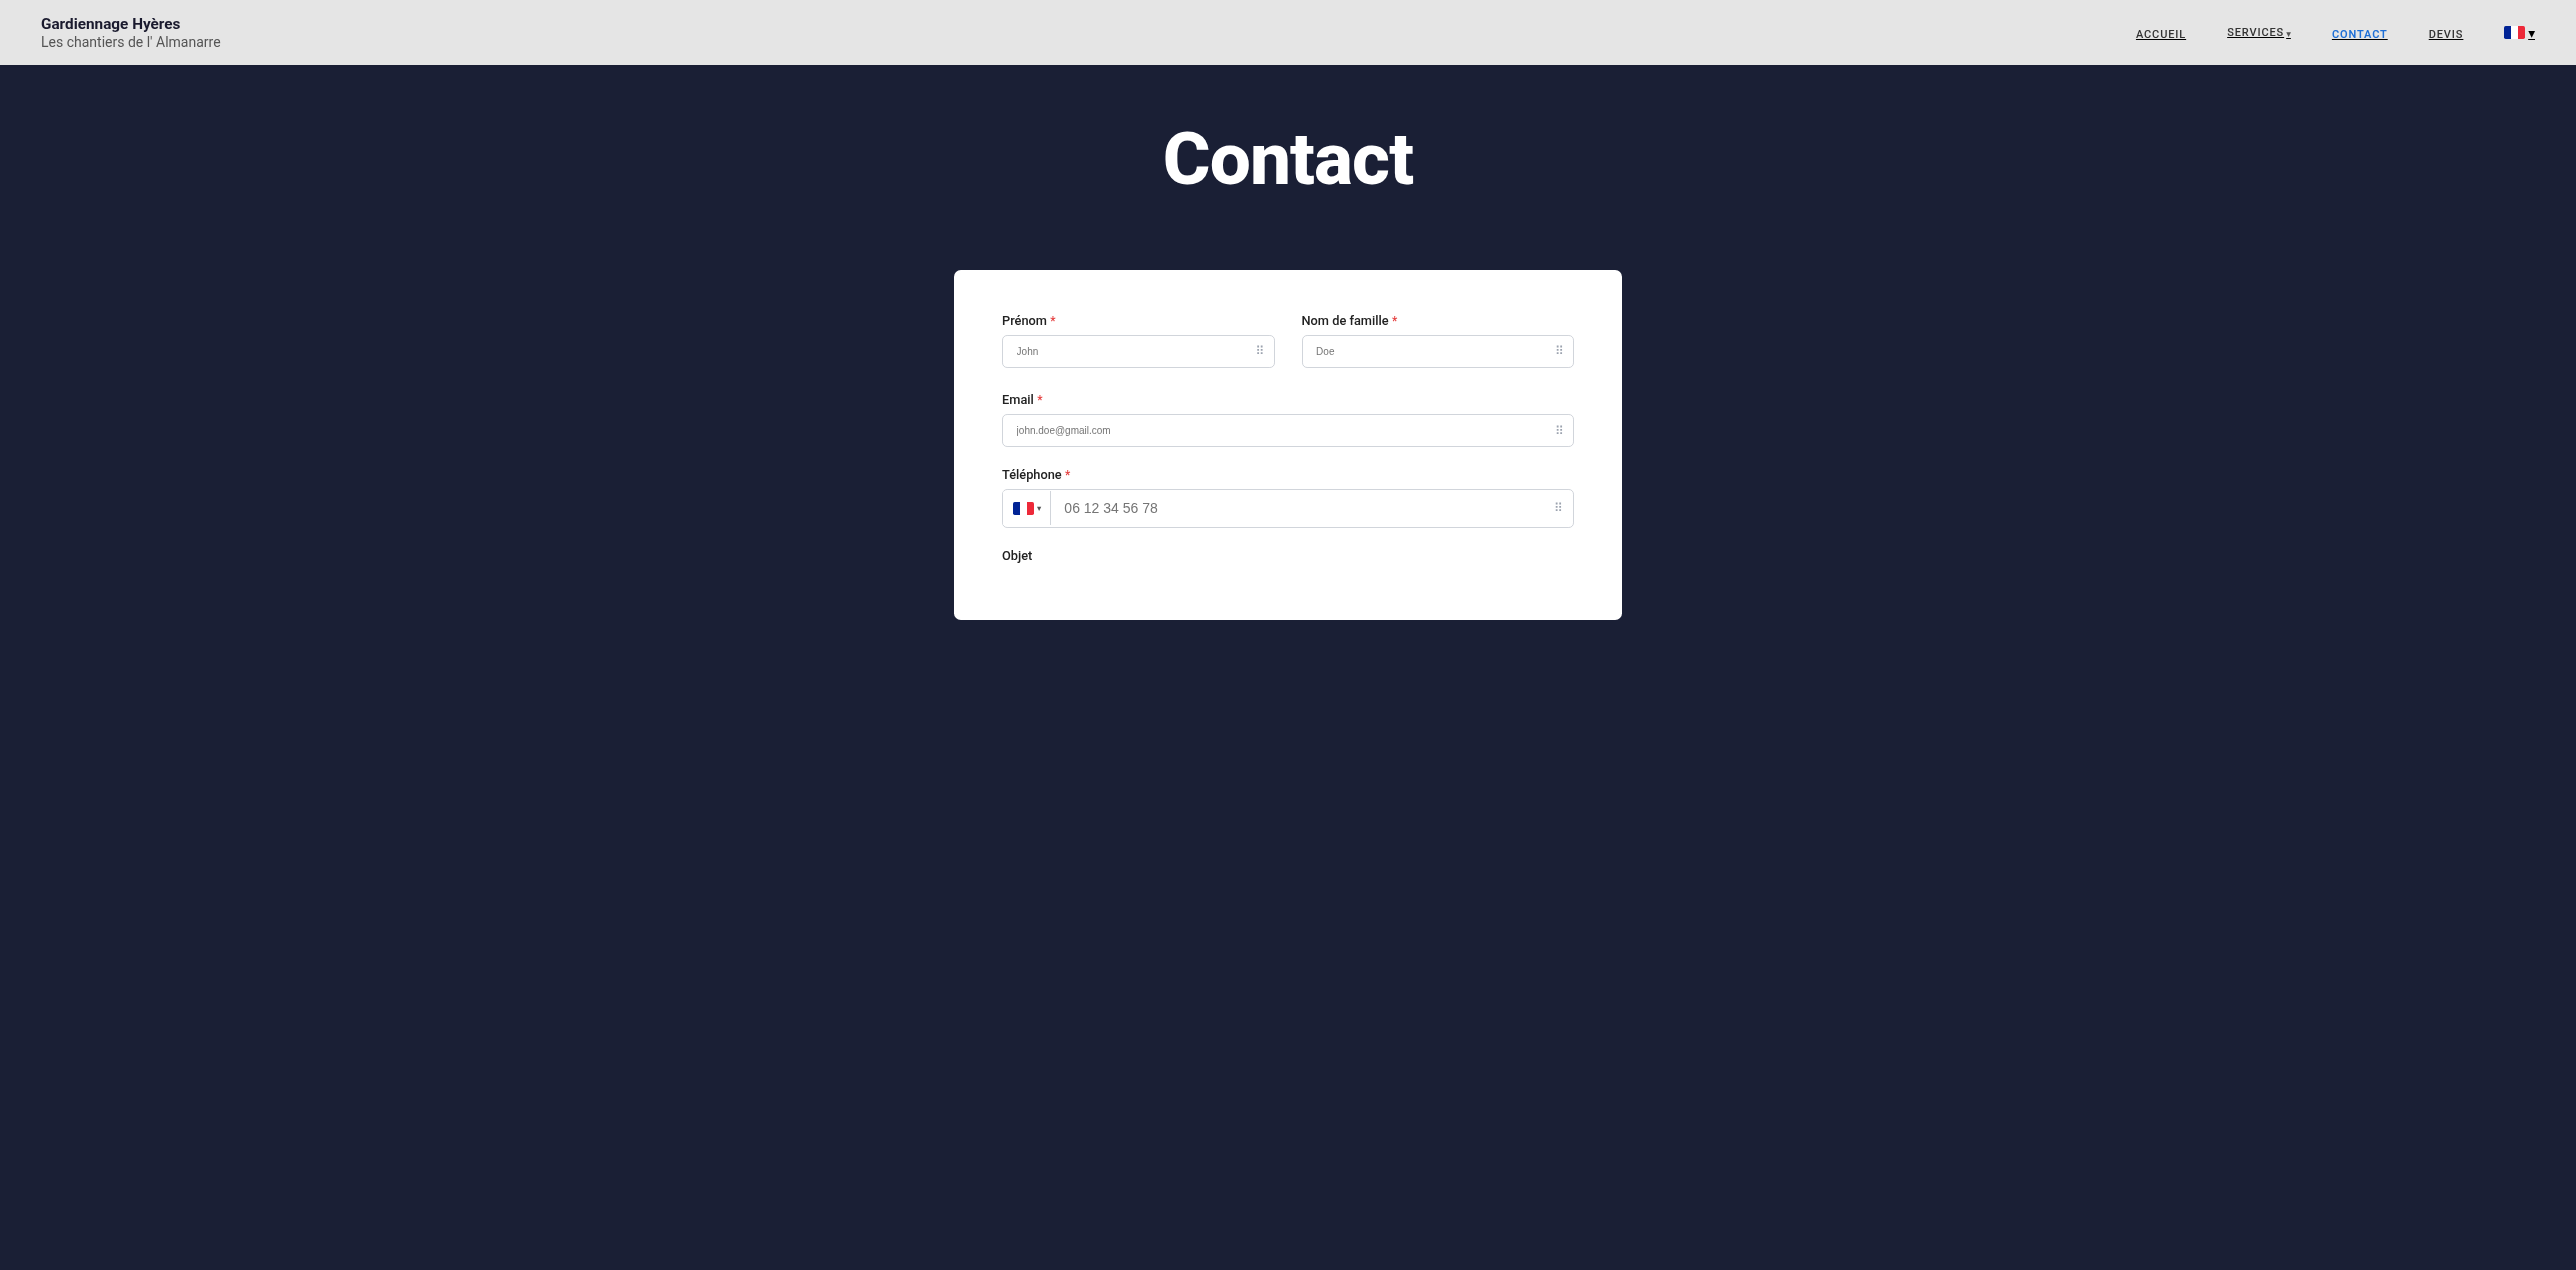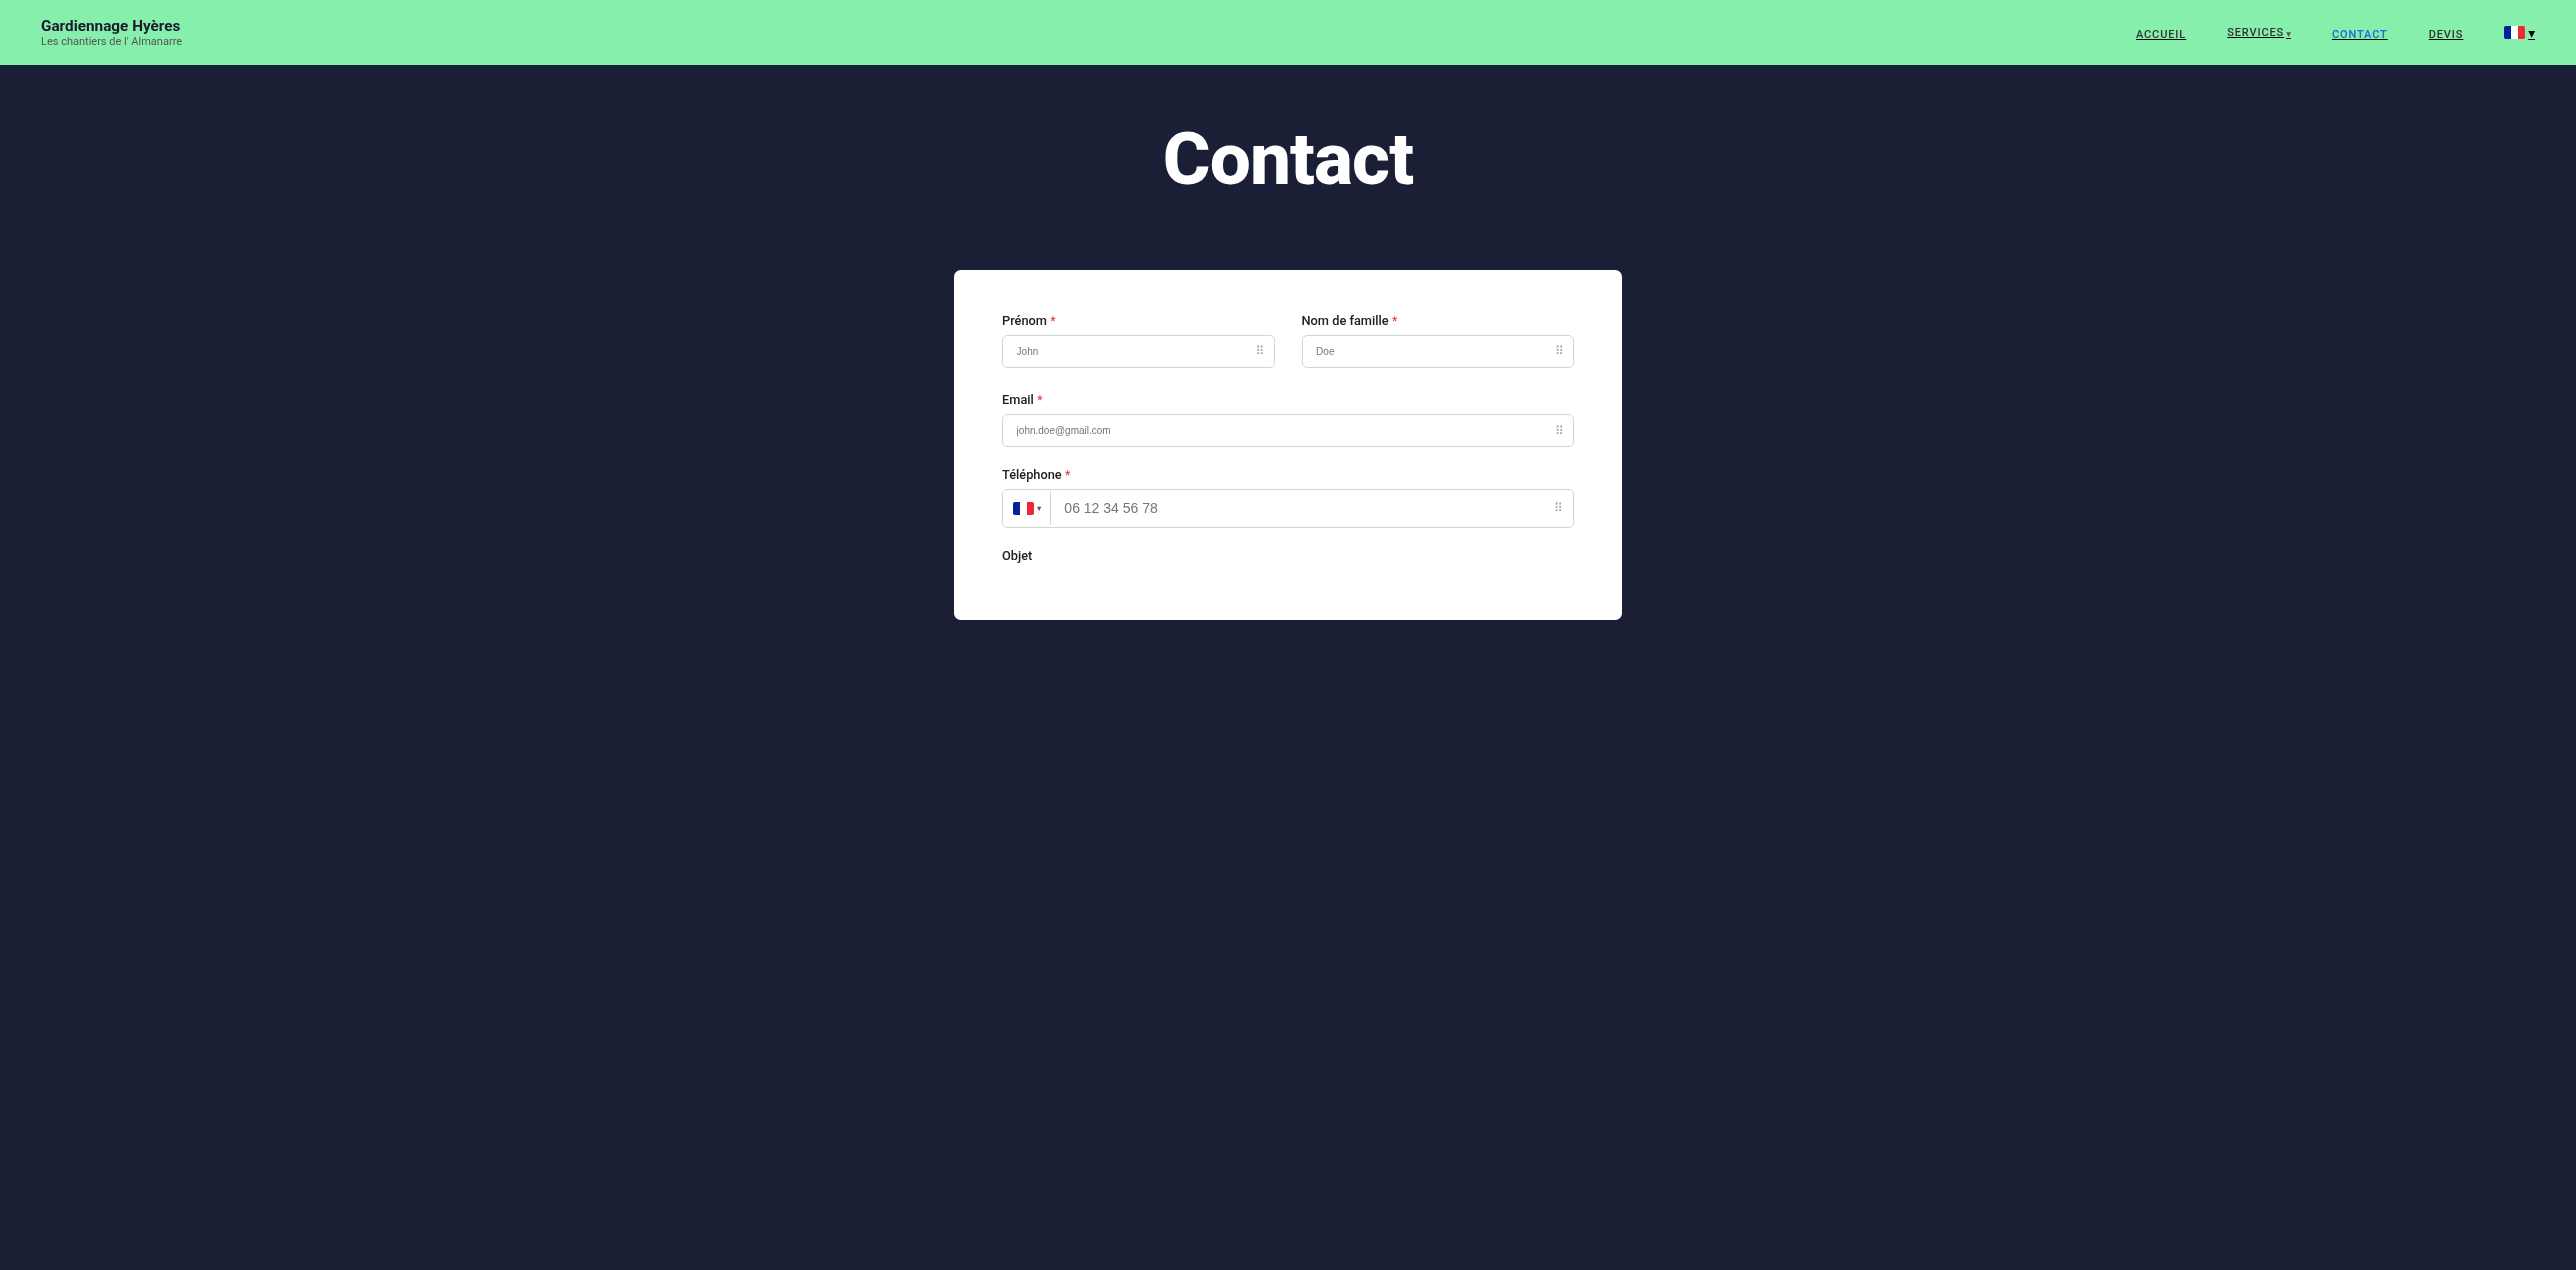--- a/index.html
+++ b/index.html
@@ -5,21 +5,21 @@
     *, *::before, *::after { box-sizing: border-box; margin: 0; padding: 0; }
 
     body {
       font-family: -apple-system, BlinkMacSystemFont, 'Segoe UI', Roboto, Helvetica, Arial, sans-serif;
       background: #1a1f35;
       min-height: 100vh;
     }
 
     
     .navbar {
-      background: #86efac;
+      background: #e5e5e5;
       height: 65px;
       display: flex;
       align-items: center;
       justify-content: space-between;
       padding: 0 41px;
       box-shadow: 0 0.9px 3.4px rgba(0,0,0,0.08);
       position: relative;
       z-index: 10;
     }
 
@@ -29,21 +29,21 @@
     }
 
     .navbar-brand-title {
       font-size: 15.3px;
       font-weight: 700;
       color: #1a1a2e;
       line-height: 1.2;
     }
 
     .navbar-brand-subtitle {
-      font-size: 11px;
+      font-size: 14px;
       color: #555;
       font-weight: 400;
     }
 
     .navbar-nav {
       display: flex;
       align-items: center;
       gap: 41px;
       list-style: none;
       text-decoration: underline;

